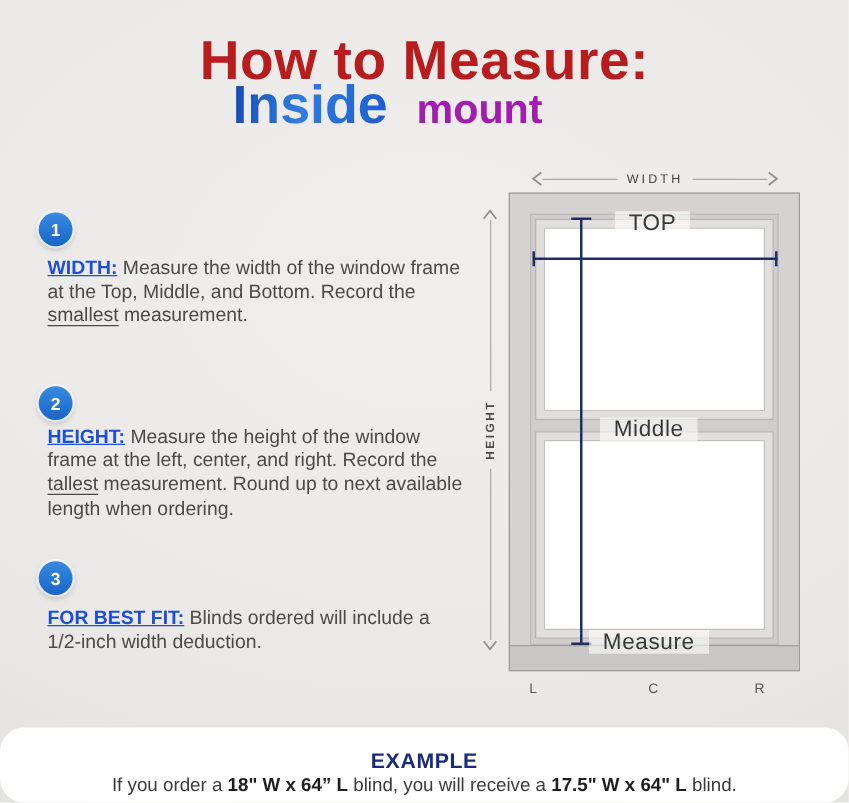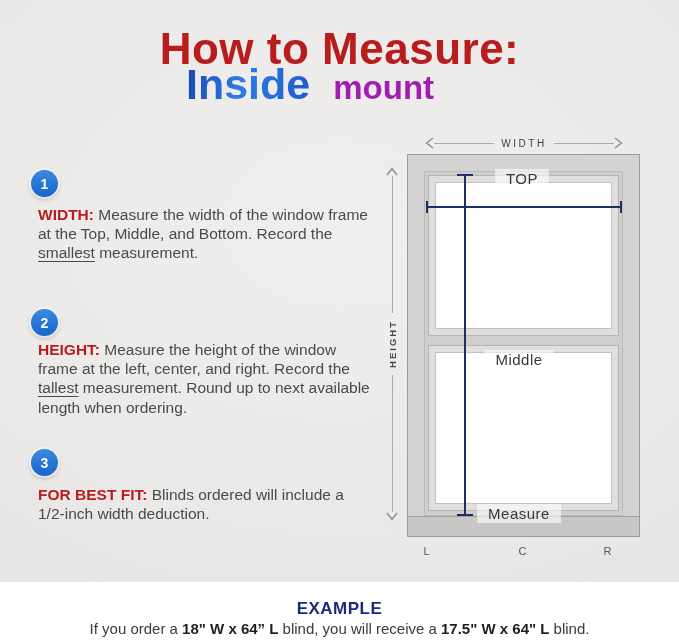--- a/index.html
+++ b/index.html
@@ -34,21 +34,21 @@
     background:linear-gradient(180deg,#3a8ae0,#1665c9);
     color:#fff; font-size:14px; font-weight:700;
     display:flex; align-items:center; justify-content:center;
     box-shadow:0 0 0 2px rgba(255,255,255,0.55), 0 2px 5px rgba(0,0,0,0.28);
   }
   .badge-1 { top:170px; } .badge-2 { top:309px; } .badge-3 { top:449px; }
   .step-text {
     position:absolute; left:38px; width:336px;
     font-size:15.5px; line-height:19.2px; color:#4a4a4a;
   }
-  .step-text b { color:#b91c1c; font-weight:700; }
+  .step-text b { color:#1d4ed8; font-weight:700;text-decoration:underline; }
   .step-text u { text-underline-offset:3px; }
   .text-1 { top:205px; } .text-2 { top:340px; } .text-3 { top:485px; }
 
   
   .diagram { position:absolute; inset:0; }
 
   .width-arrow {
     position:absolute; left:425px; top:137px; width:198px; height:12px;
     display:flex; align-items:center;
   }
@@ -80,45 +80,45 @@
     background:#c8c7c5; border-top:1px solid #a0a0a0;
   }
   .sash { position:absolute; left:3px; width:191px; background:#e0dfdd; border:1px solid #b5b5b5; }
   .sash-upper { top:3px;  height:161px; }
   .sash-lower { top:173px; height:166px; }
   .pane { position:absolute; left:6px; top:6px; right:6px; bottom:6px; background:#fff; border:1px solid #c2c1c0; }
 
   .pos-label {
     position:absolute; transform:translateX(-50%);
     background:rgba(255,255,255,0.6); padding:0 11px; height:19px;
-    font-size:15px; line-height:19px; color:#383838; letter-spacing:0.5px;
+    font-size:18px; line-height:19px; color:#383838; letter-spacing:0.5px;
     white-space:nowrap;
   }
   .label-top    { left:522px; top:169px; }
-  .label-middle { left:519px; top:350px; }
+  .label-middle { left:519px; top:334px; }
   .label-bottom { left:519px; top:504px; }
 
   .measure { position:absolute; background:#1f2f63; }
   .vline   { left:464px; top:175px; width:2px;  height:341px; }
   .hline   { left:427px; top:206px; width:195px; height:2px;  }
   .tick-top    { left:457px; top:174px; width:16px; height:2px; }
   .tick-bottom { left:457px; top:514px; width:16px; height:2px; }
   .tick-left   { left:426px; top:201px; width:2px; height:12px; }
   .tick-right  { left:620px; top:201px; width:2px; height:12px; }
 
   .lcr {
     position:absolute; top:545px; transform:translateX(-50%);
     font-size:11px; color:#565656; letter-spacing:1px;
   }
   .lcr-l { left:427px; } .lcr-c { left:523px; } .lcr-r { left:608px; }
 
   
   .footer {
     position:absolute; left:0; bottom:0; width:679px; height:60px;
-    background:#ffffff; text-align:center;
+    background:#ffffff; text-align:center;border-radius:19px;
   }
   .footer-heading {
     margin-top:17px; font-size:17px; font-weight:700; color:#1a2b7d;
     letter-spacing:0.5px;
   }
   .footer-text { margin-top:1px; font-size:15px; color:#3b3b3b; }
   .footer-text b { color:#1f1f1f; font-weight:700; }
 </style>
 </head>
 <body>

